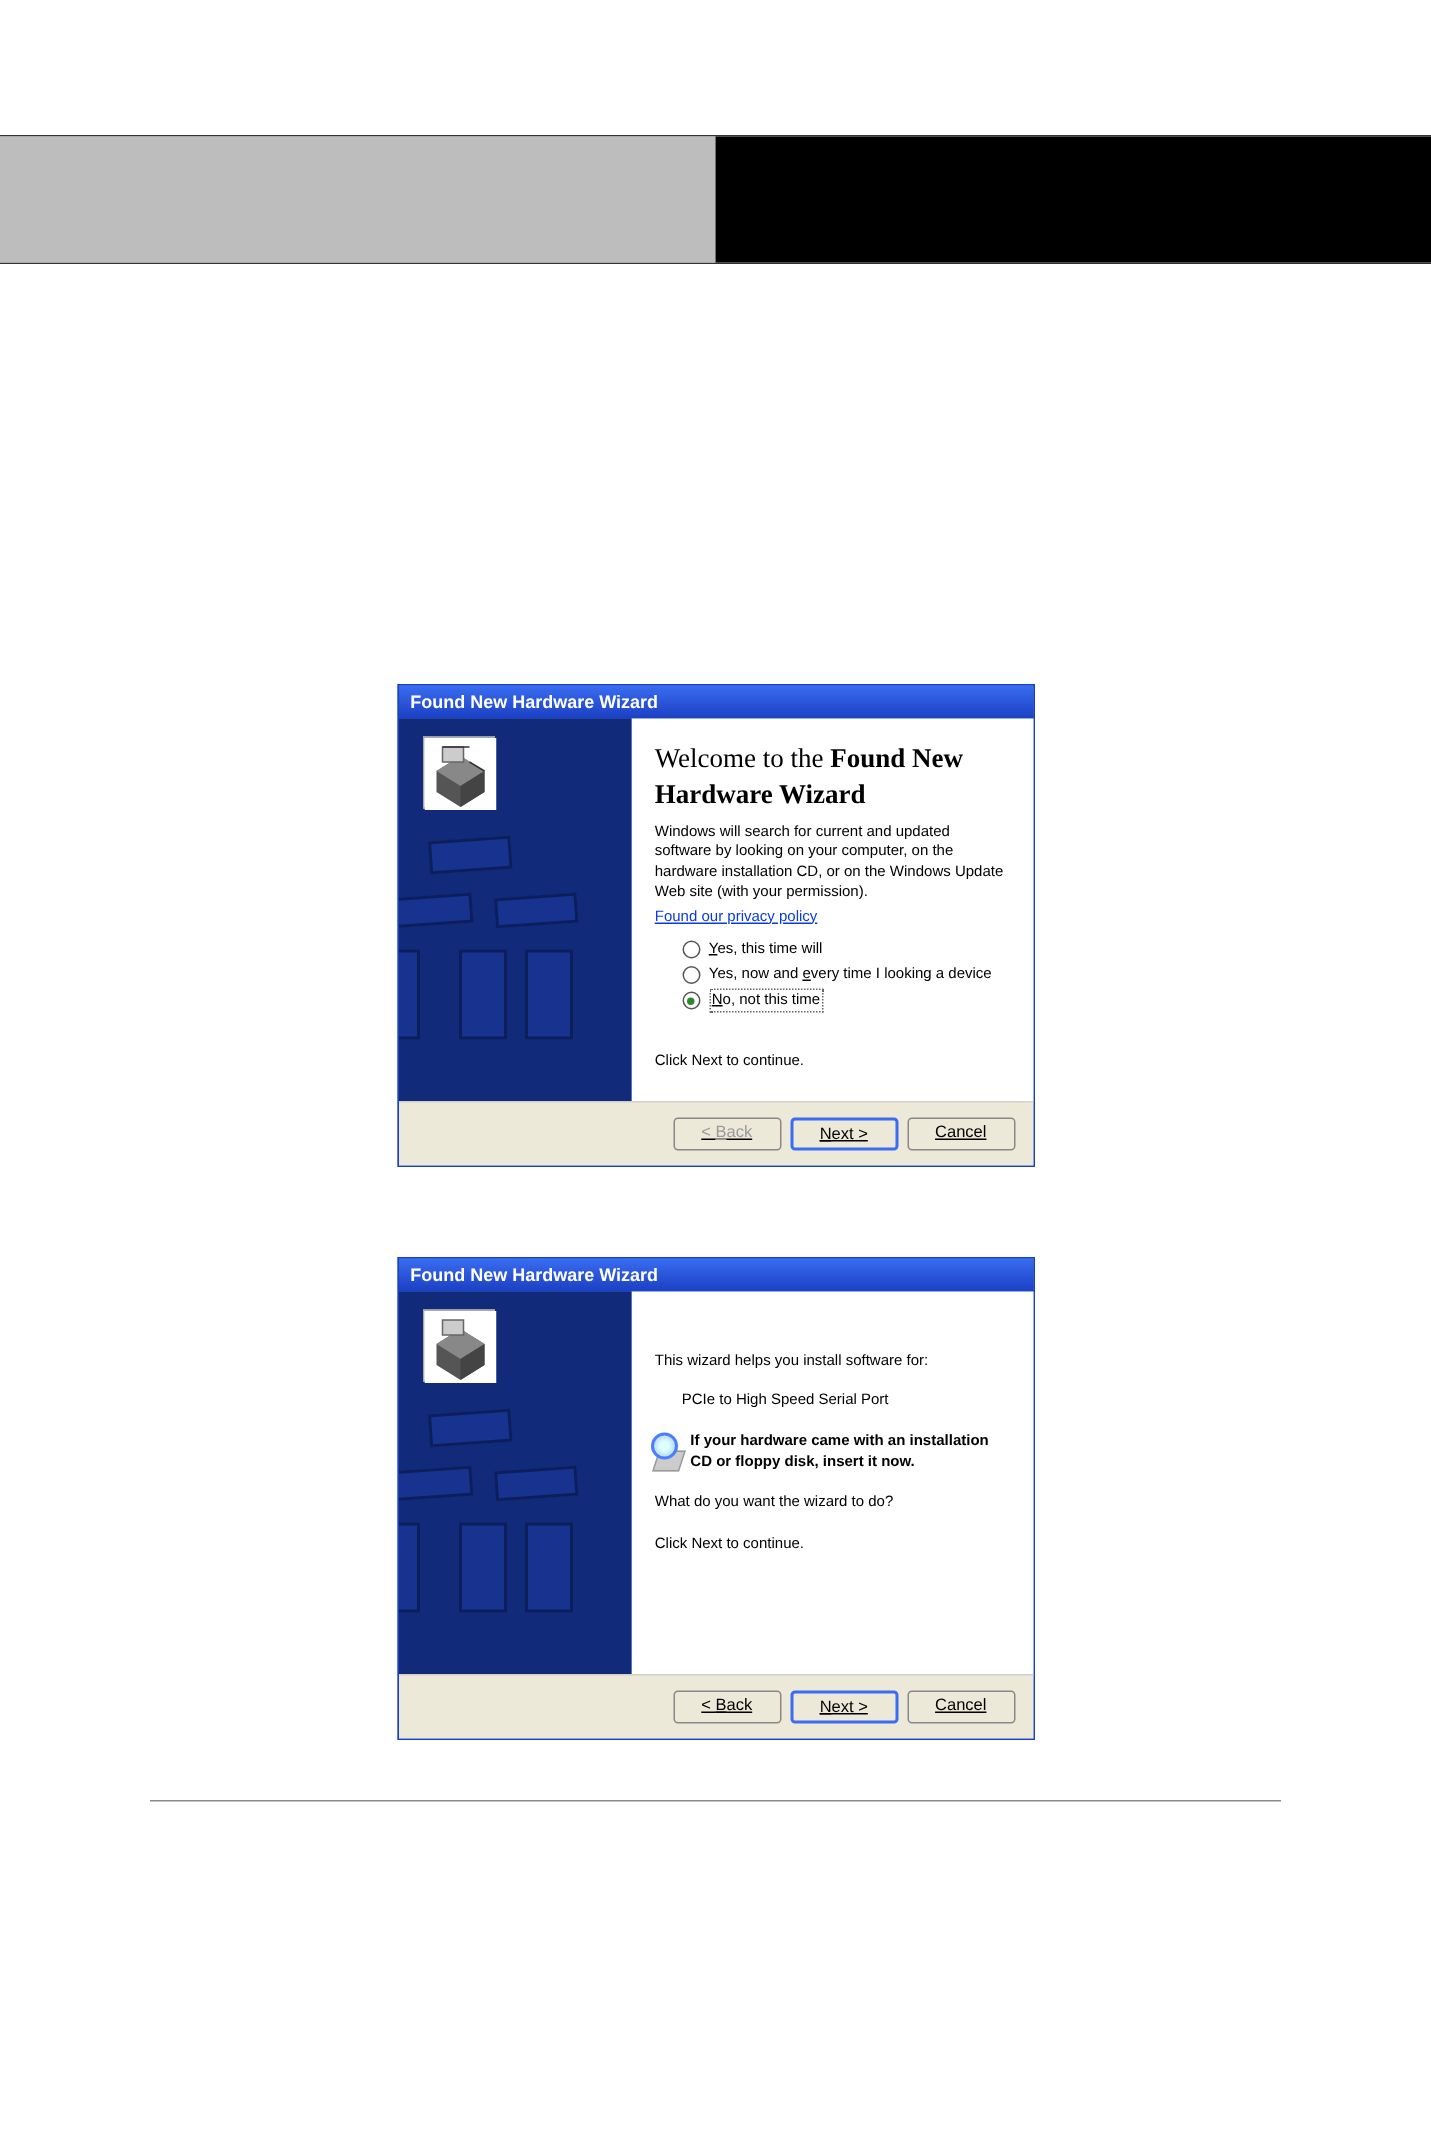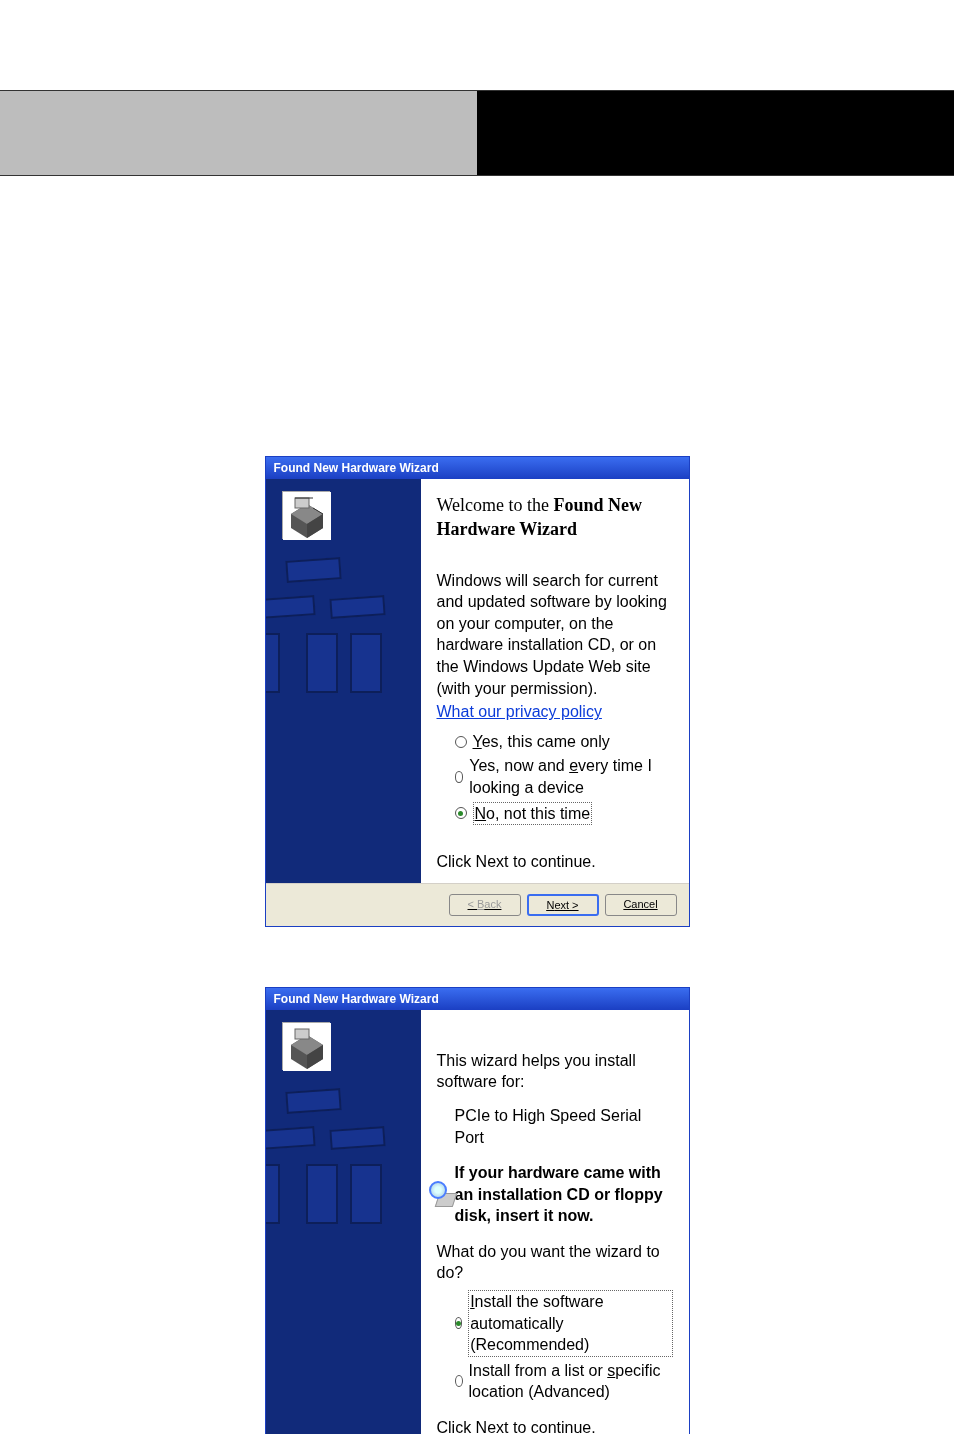--- a/index.html
+++ b/index.html
@@ -73,24 +73,24 @@
   .sh { position:absolute; background:#17338f; border:2px solid #0d1f5a; }
   .wizard-content {
     flex: 1;
     background: #fff;
     padding: 14px 16px 10px 16px;
     line-height: 1.35;
   }
   .welcome-title {
     font-family: Georgia, "Times New Roman", serif;
     font-size: 18px;
-    margin: 0 0 28px 0;
+    margin: 0 0 6px 0;
   }
   .welcome-title b { font-weight: bold; }
-  .small { font-size: 16px; }
+  .small { font-size: 10px; }
   .link { color: #0b3bd9; text-decoration: underline; cursor: pointer; }
   .radio-row {
     display:flex; align-items:center; gap:6px; margin:3px 0 3px 18px;
   }
   .radio { width:12px; height:12px; border:1px solid #555; border-radius:50%; display:inline-flex; align-items:center; justify-content:center; background:#fff; }
   .radio.checked::after { content:""; width:5px; height:5px; border-radius:50%; background:#2b8a2b; }
   .dotted-focus { border:1px dotted #666; padding:0 1px; }
   .wizard-footer {
     background:#ece9d8;
     padding: 10px 12px;
@@ -171,27 +171,27 @@
           <div class="sh" style="top:84px;left:-4px;width:18px;height:60px;"></div>
         </div>
       </div>
       <div class="wizard-content">
         <div class="welcome-title">
           <span>Welcome to the </span><b><span>Found New</span></b><br>
           <b><span>Hardware Wizard</span></b>
         </div>
         <div class="small">Windows will search for current and updated software by looking on your computer, on the hardware installation CD, or on the Windows Update Web site (with your permission).</div>
         <div style="margin-top:2px;">
-          <span class="link small">What our privacy policy</span>
+          <span class="link small">Found our privacy policy</span>
         </div>
 
         <div style="margin-top:8px;">
           <div class="radio-row">
             <span class="radio"></span>
-            <span class="small"><span class="underline-letter">Y</span><span>es, this came only</span></span>
+            <span class="small"><span class="underline-letter">Y</span><span>es, this time will</span></span>
           </div>
           <div class="radio-row">
             <span class="radio"></span>
             <span class="small"><span>Yes, now and </span><span class="underline-letter">e</span><span>very time I looking a device</span></span>
           </div>
           <div class="radio-row">
             <span class="radio checked"></span>
             <span class="small dotted-focus"><span class="underline-letter">N</span><span>o, not this time</span></span>
           </div>
         </div>
@@ -245,30 +245,20 @@
         <div class="cd-row">
           <div class="cd-icon">
             <div class="case"></div>
             <div class="disc"></div>
           </div>
           <div class="small bold">If your hardware came with an installation CD or floppy disk, insert it now.</div>
         </div>
 
         <div class="small" style="margin-top:10px;">What do you want the wizard to do?</div>
 
-        <div style="margin-top:6px;">
-          <div class="radio-row">
-            <span class="radio checked"></span>
-            <span class="small dotted-focus"><span class="underline-letter">I</span><span>nstall the software automatically (Recommended)</span></span>
-          </div>
-          <div class="radio-row">
-            <span class="radio"></span>
-            <span class="small"><span>Install from a list or </span><span class="underline-letter">s</span><span>pecific location (Advanced)</span></span>
-          </div>
-        </div>
 
         <div class="small" style="margin-top:14px;">Click Next to continue.</div>
       </div>
     </div>
     <div class="wizard-footer">
       <div class="btn">
         <span>&lt; </span><span class="underline-letter">B</span><span>ack</span>
       </div>
       <div class="btn default">
         <span class="underline-letter">N</span><span>ext &gt;</span>

